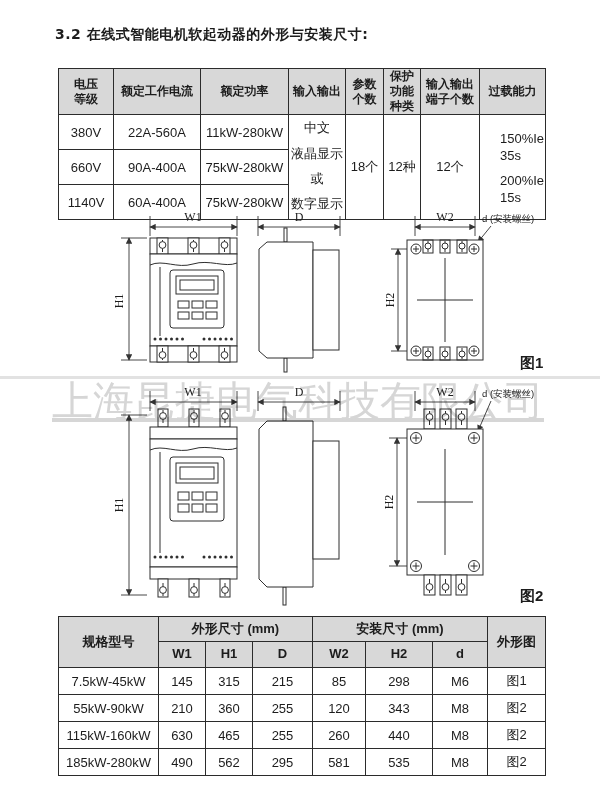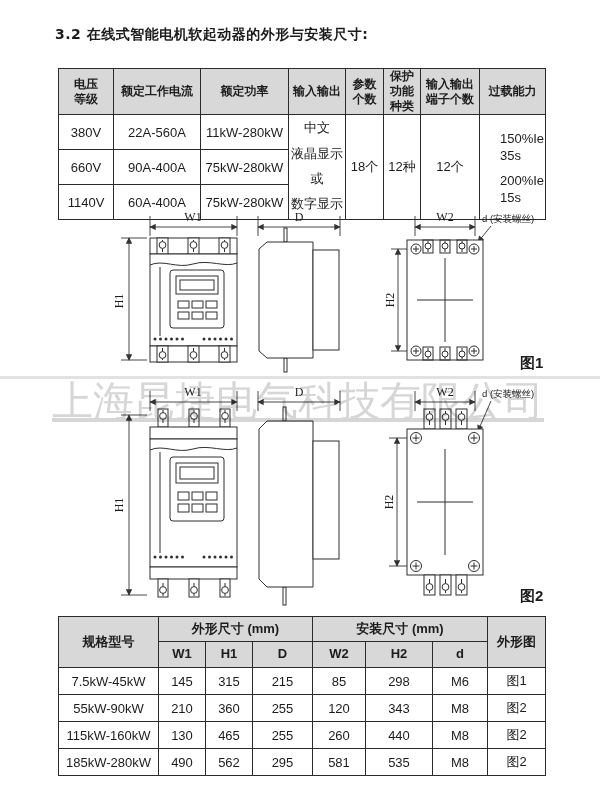--- a/index.html
+++ b/index.html
@@ -425,21 +425,21 @@
       <td>210</td>
       <td>360</td>
       <td>255</td>
       <td>120</td>
       <td>343</td>
       <td>M8</td>
       <td>图2</td>
     </tr>
     <tr style="height:27px">
       <td>115kW-160kW</td>
-      <td>130</td>
+      <td>630</td>
       <td>465</td>
       <td>255</td>
       <td>260</td>
       <td>440</td>
       <td>M8</td>
       <td>图2</td>
     </tr>
     <tr style="height:27px">
       <td>185kW-280kW</td>
       <td>490</td>

